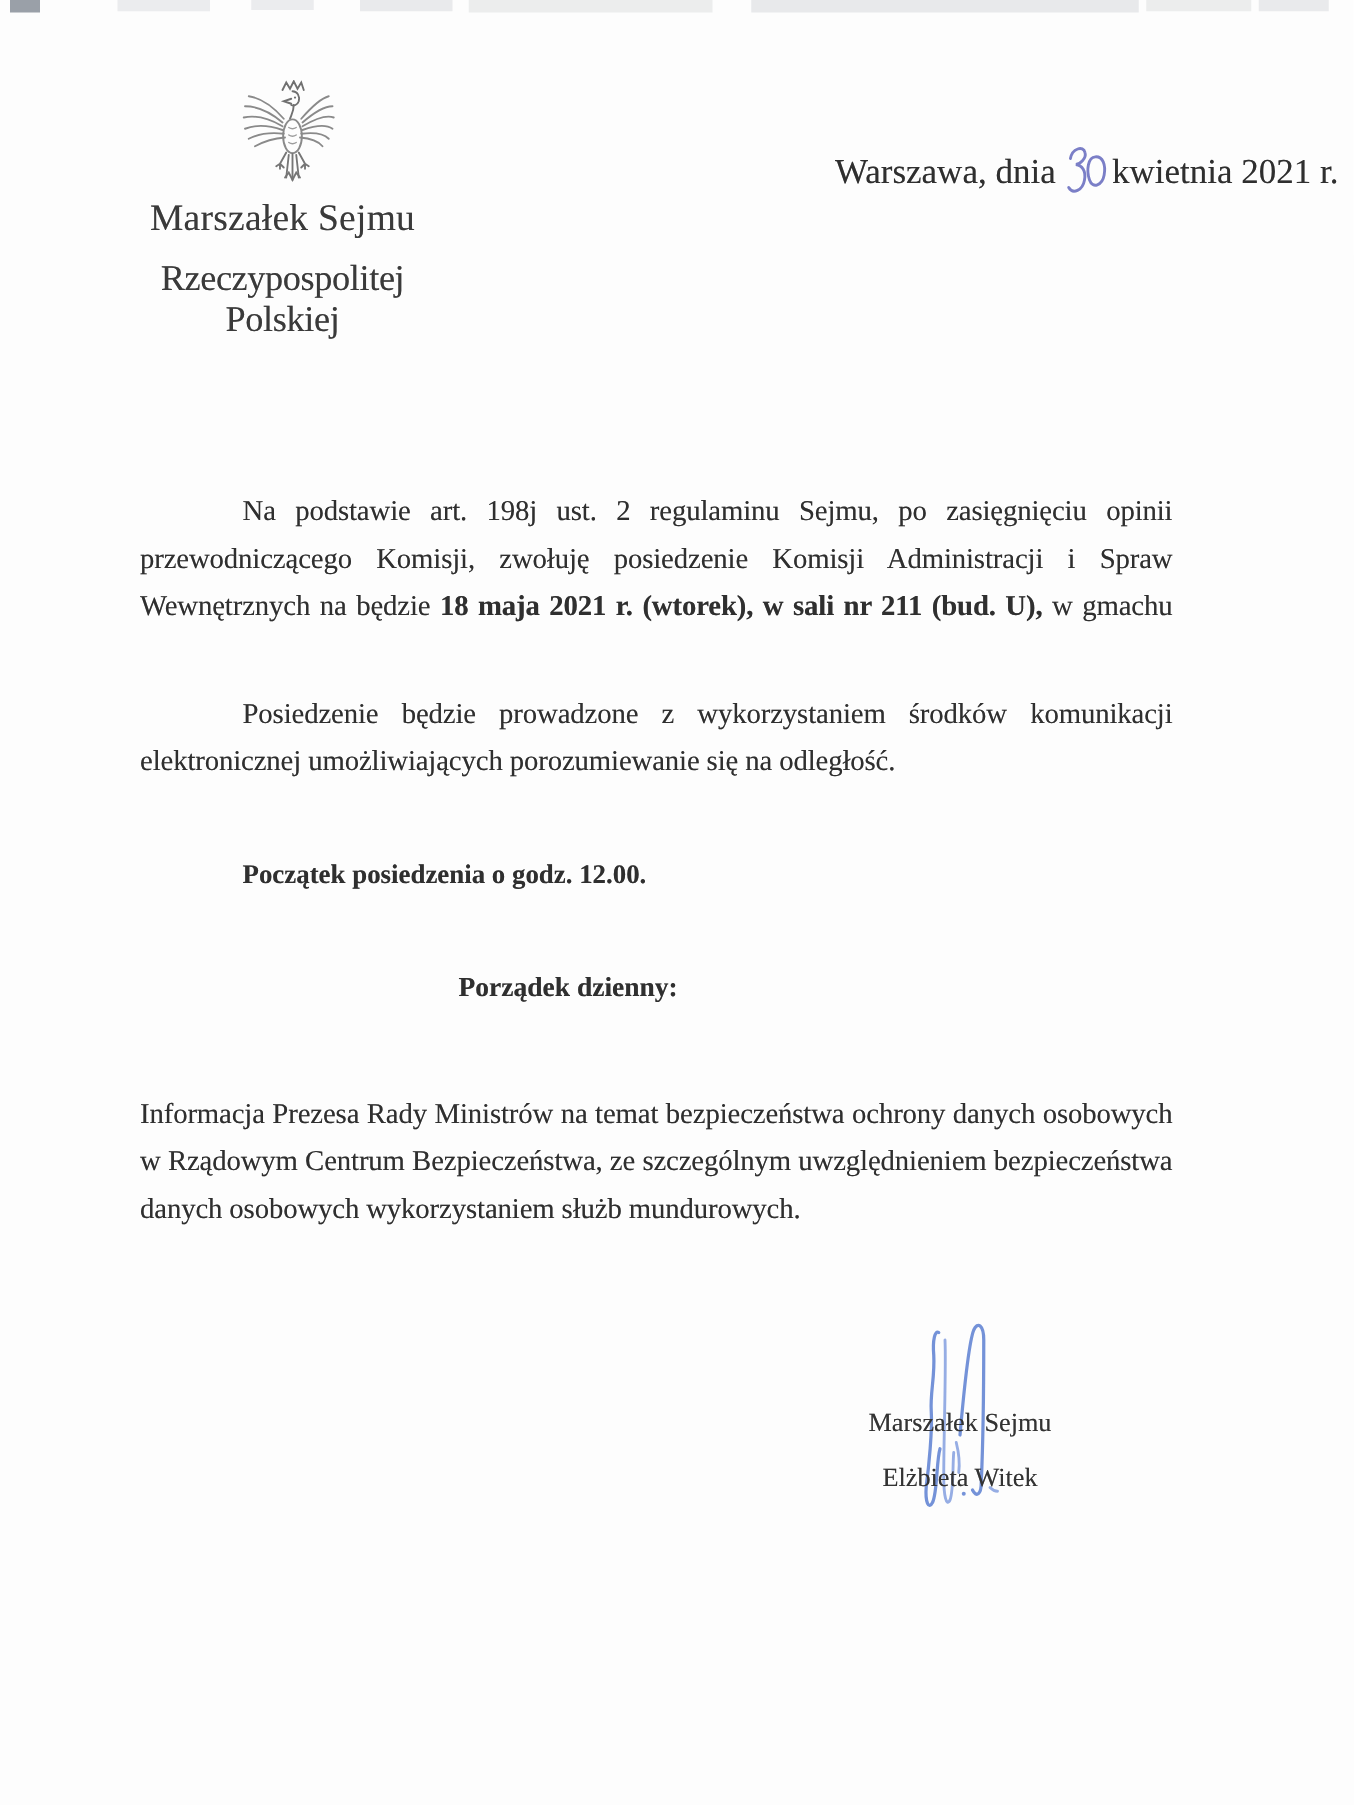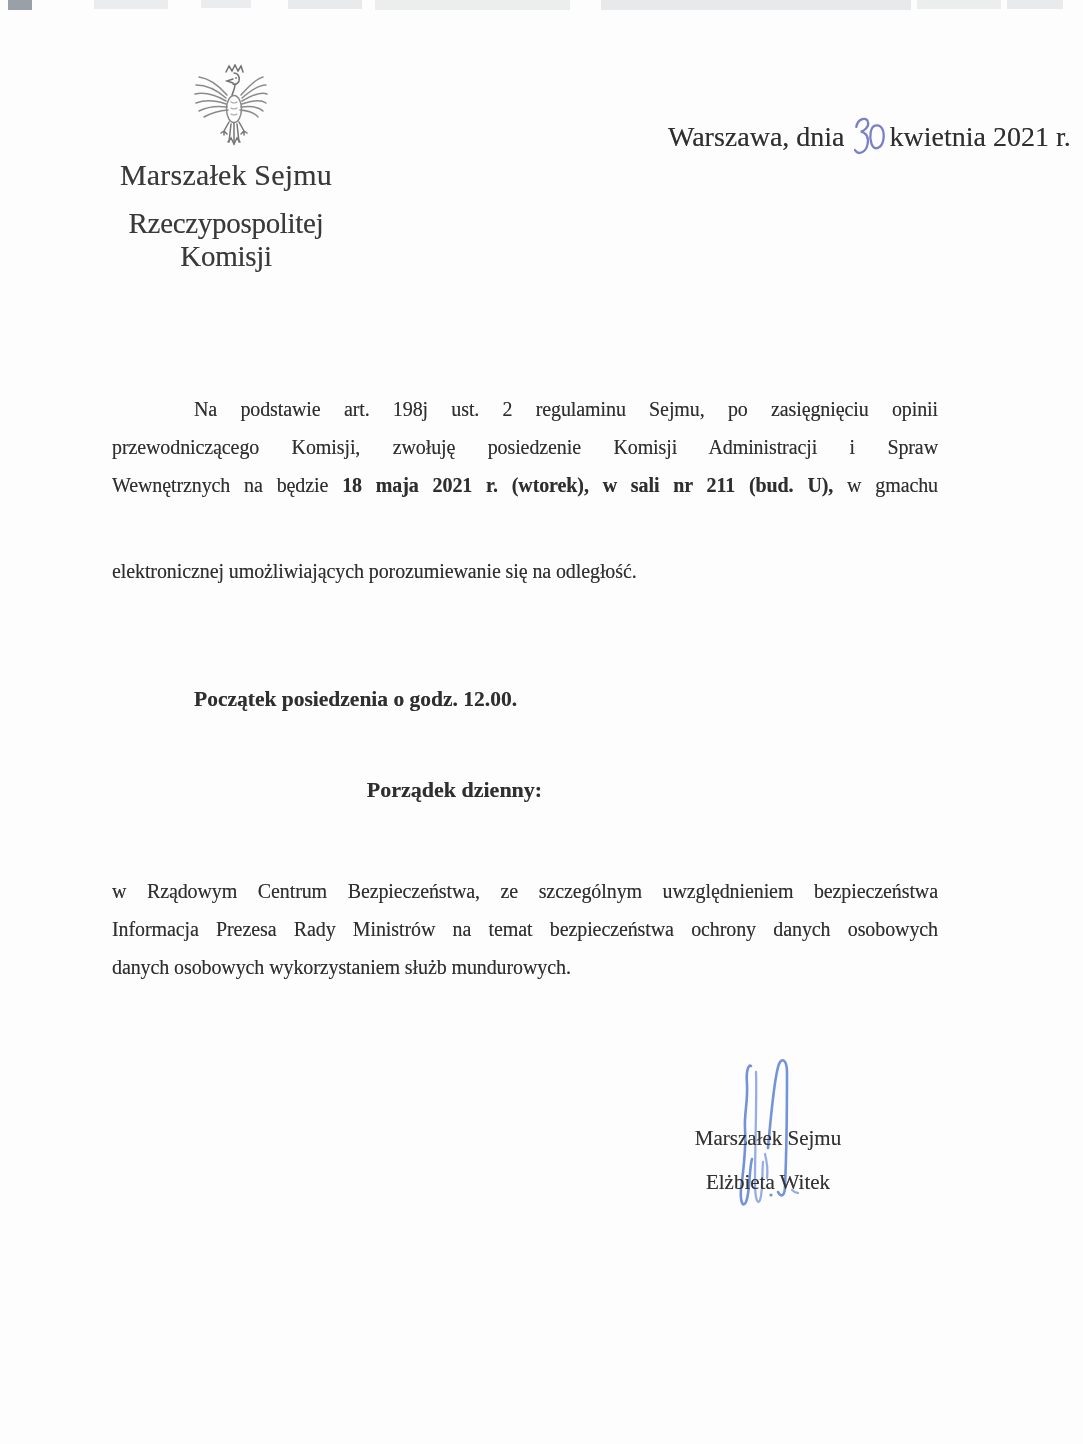--- a/index.html
+++ b/index.html
@@ -8,21 +8,21 @@
     font-family:"Liberation Serif", serif;color:#2f2f2f;overflow:hidden;
     text-shadow:0 0 .5px rgba(60,60,60,.55);
   }
   .mark{position:absolute;top:0;}
   .sender{position:absolute;left:80px;top:158px;width:292px;text-align:center;color:#3a3a3a;}
   .sender .l1{font-size:30px;letter-spacing:.2px;margin-bottom:15px;}
   .sender .l2{font-size:29px;letter-spacing:-0.3px;}
   .dateline{position:absolute;left:668px;top:114px;font-size:28px;white-space:nowrap;}
   .hand30{display:inline-block;vertical-align:-12px;margin:0 1px 0 4px;transform:rotate(-4deg);}
   .para{position:absolute;left:112px;width:826px;}
-  .line{font-size:20px;line-height:38px;letter-spacing:-0.1px;}
+  .line{font-size:23px;line-height:38px;letter-spacing:-0.1px;}
   .just{text-align:justify;text-align-last:justify;text-justify:inter-word;}
   .indent{padding-left:82px;}
   .b{font-weight:bold;}
   .startline{position:absolute;left:194px;top:684px;font-size:21.5px;font-weight:bold;line-height:30px;text-align:right;}
   .agenda-h{position:absolute;left:0;top:777px;width:909px;text-align:center;font-size:22px;font-weight:bold;}
   .sigblock{position:absolute;left:640px;top:1126px;width:256px;text-align:center;font-size:21px;color:#333;}
   .sigblock .name{margin-top:19px;}
   .sig-svg{position:absolute;left:733px;top:1054px;}
   .emblem{position:absolute;left:193px;top:64px;}
 </style>
@@ -72,51 +72,52 @@
       <path d="M36,58 L31,67 M31,67 l-3,2 m3,-2 l0,4 m0,-4 l3,3" stroke="#767676"></path>
       <path d="M46,58 L51,67 M51,67 l3,2 m-3,-2 l0,4 m0,-4 l-3,3" stroke="#767676"></path>
 
       <path d="M38,60 L36,78 M41,59 L41,80 M44,60 L46,78" stroke="#767676"></path>
       <path d="M35,78 L38,74 L41,80 L44,74 L47,78" stroke="#767676"></path>
     </g>
   </svg>
 
   <div class="sender">
     <div class="l1">Marszałek Sejmu</div>
-    <div class="l2">Rzeczypospolitej Komisji</div>
+    <div class="l2">Rzeczypospolitej Polskiej</div>
   </div>
 
   <div class="dateline">
     <span>Warszawa, dnia</span><svg class="hand30" width="40" height="44" viewBox="0 0 40 44" fill="none" stroke="#7b7fc7" stroke-width="2.3" stroke-linecap="round">
       <path d="M8,12 C10,4 19,2 20,8 C21,13 15,17 12,17 C17,18 20,23 18,30 C16,38 8,41 5,35"></path>
       <path d="M28,12 C34,12 36,19 34,27 C32,35 24,38 22,30 C20,22 22,12 28,12"></path>
     </svg><span>kwietnia 2021 r.</span>
   </div>
 
   <div class="para" style="top:390px;">
     <div class="line just indent">Na podstawie art. 198j ust. 2 regulaminu Sejmu, po zasięgnięciu opinii</div>
     <div class="line just">przewodniczącego Komisji, zwołuję posiedzenie Komisji Administracji i Spraw</div>
     <div class="line just">
       <span>Wewnętrznych na będzie</span>
       <span class="b">18 maja 2021 r. (wtorek), w sali nr 211 (bud. U),</span>
       <span>w gmachu</span>
     </div>
   </div>
 
   <div class="para" style="top:552px;">
+    <div class="line just indent">Posiedzenie będzie prowadzone z wykorzystaniem środków komunikacji</div>
     <div class="line">elektronicznej umożliwiających porozumiewanie się na odległość.</div>
   </div>
 
   <div class="startline">Początek posiedzenia o godz. 12.00.</div>
 
   <div class="agenda-h">Porządek dzienny:</div>
 
   <div class="para" style="top:872px;">
+    <div class="line just">Informacja Prezesa Rady Ministrów na temat bezpieczeństwa ochrony danych osobowych</div>
     <div class="line just">w Rządowym Centrum Bezpieczeństwa, ze szczególnym uwzględnieniem bezpieczeństwa</div>
-    <div class="line just">Informacja Prezesa Rady Ministrów na temat bezpieczeństwa ochrony danych osobowych</div>
     <div class="line">danych osobowych wykorzystaniem służb mundurowych.</div>
   </div>
 
   <svg class="sig-svg" width="76" height="162" viewBox="0 0 76 162" fill="none" stroke-linecap="round">
     <g stroke="#5d80d2" stroke-width="2.6" opacity="0.85">
       <path d="M18,12 C15,10 13,18 14,30 C15,48 11,60 12,75 C13,90 10,120 8,135 C7,148 10,154 13,148 C17,140 16,115 19,105"></path>
       <path d="M35,94 C38,60 42,20 46,10 C49,3 54,6 54,18 C54,50 53,110 52,132 C52,142 48,144 45,138"></path>
     </g>
     <g stroke="#7d9ade" stroke-width="2.3" opacity="0.8">
       <path d="M23,18 C24,40 22,90 22,128 C22,142 24,152 27,146 C30,138 29,118 30,108"></path>

